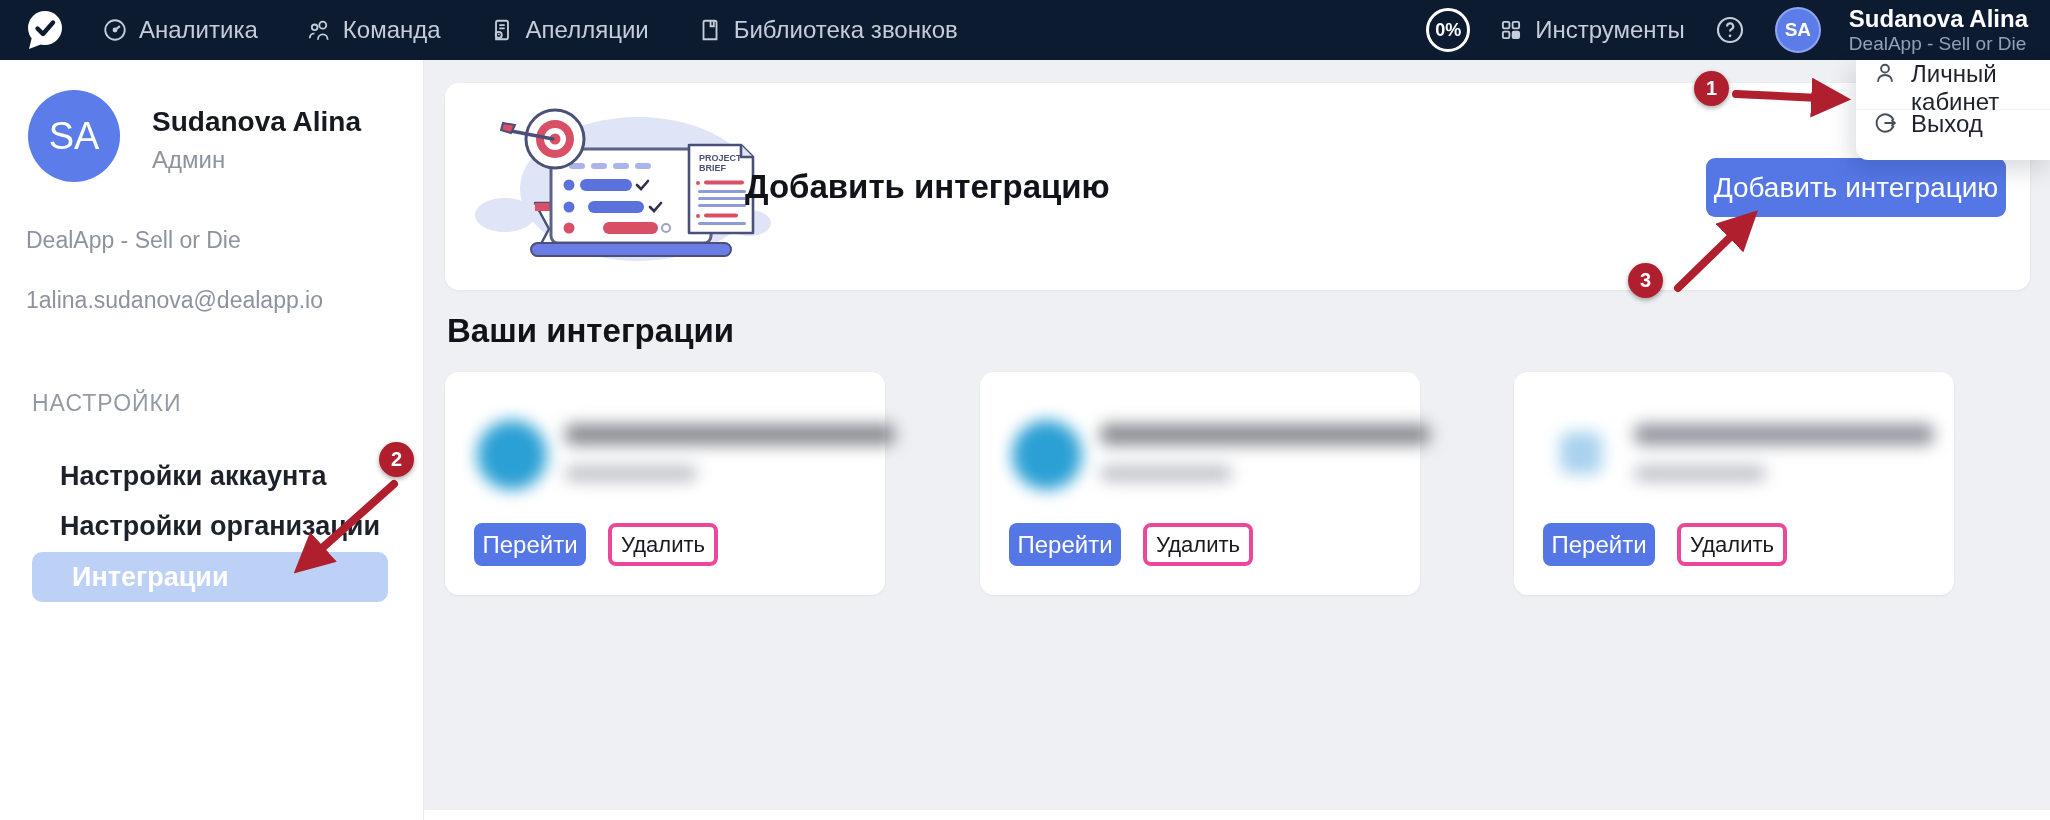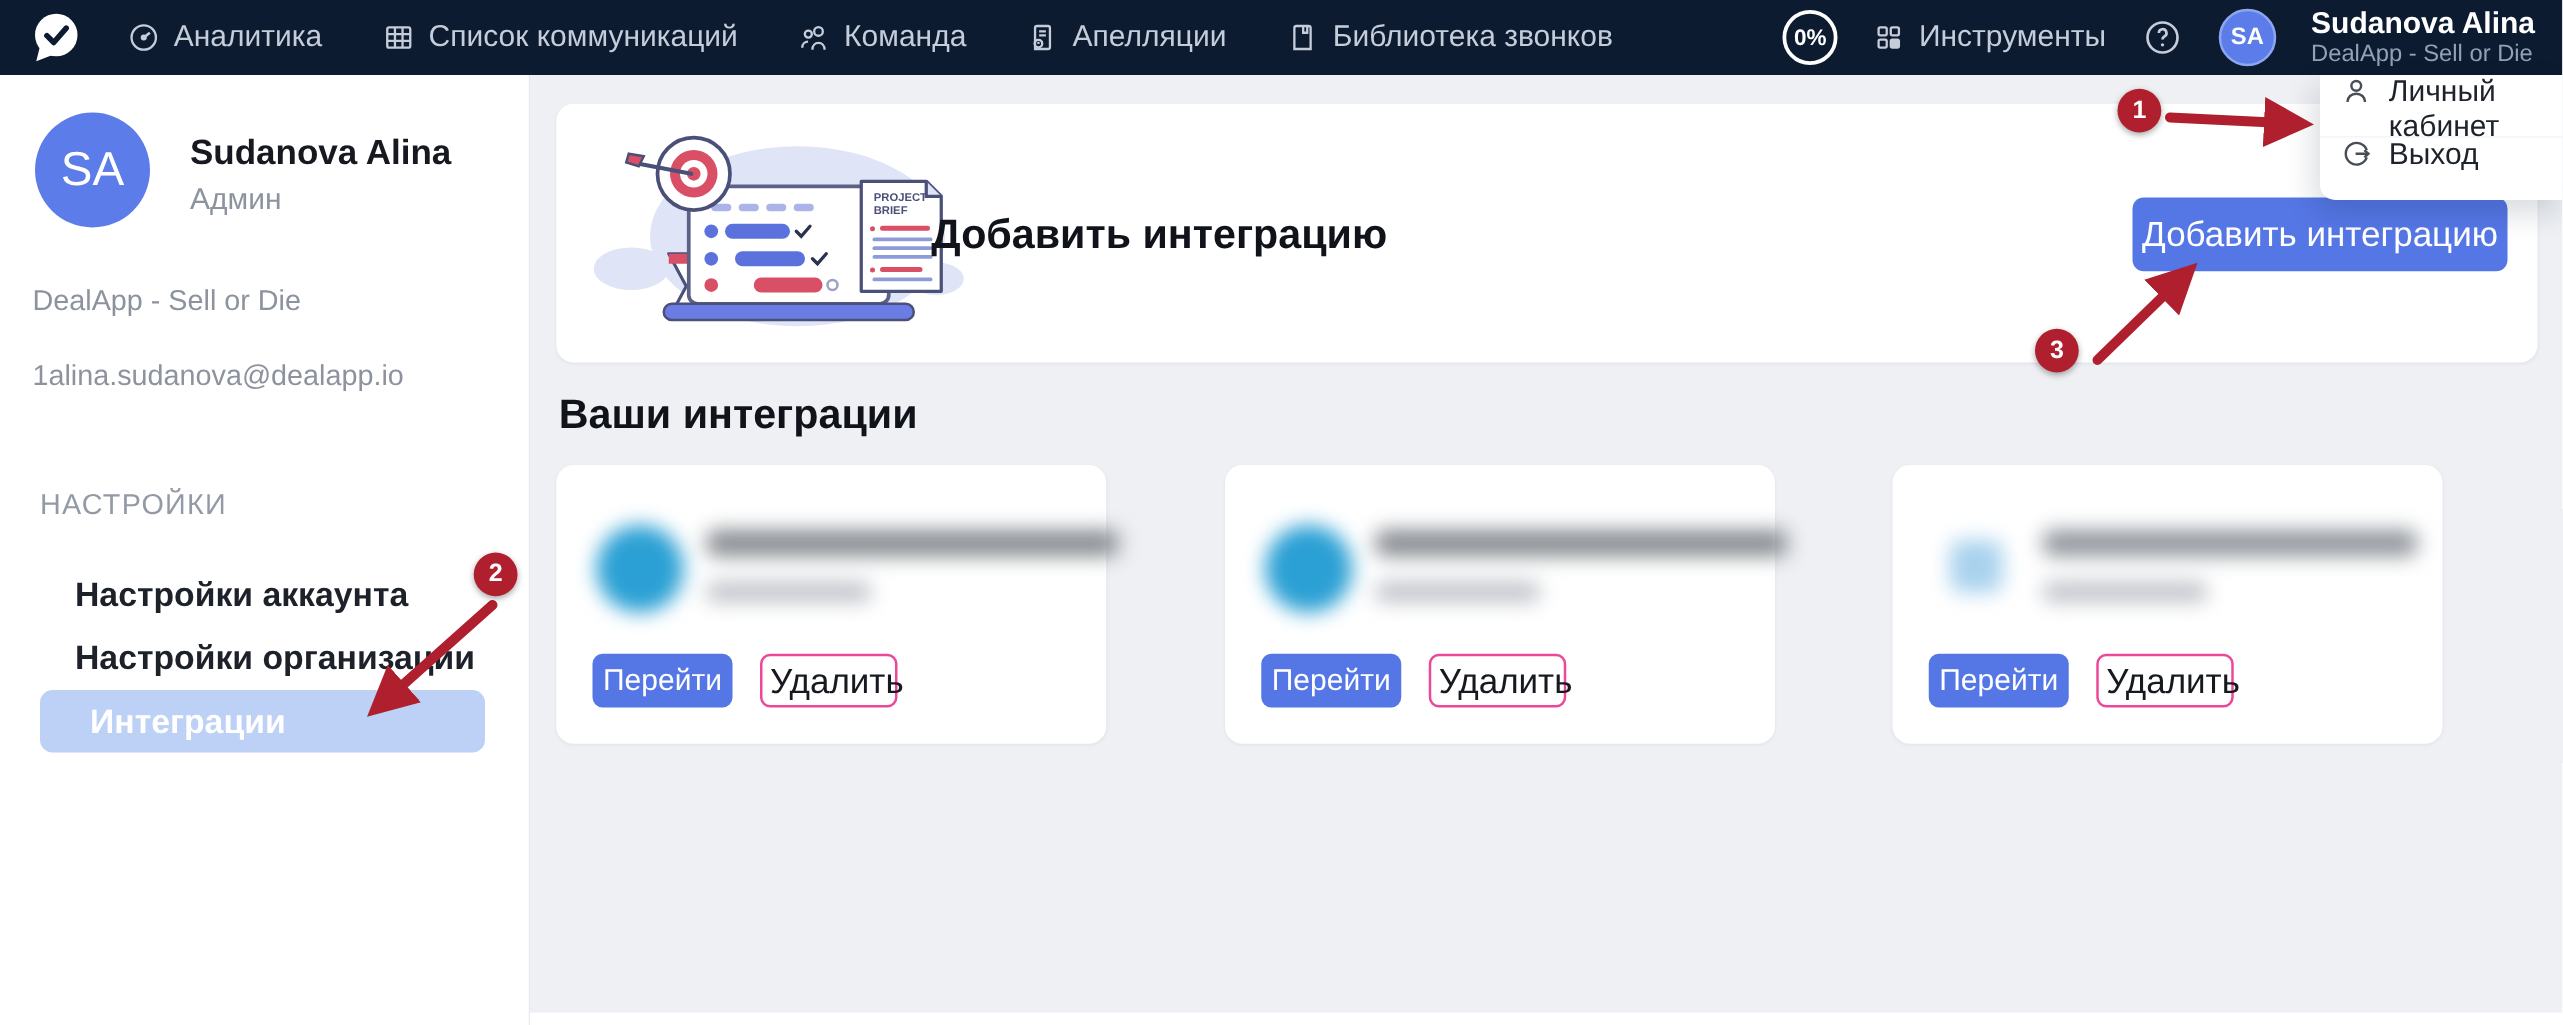--- a/index.html
+++ b/index.html
@@ -51,22 +51,22 @@
         box-shadow:0 1px 3px rgba(20,30,60,.06);}
   .card.c1{left:445px;} .card.c2{left:980px;} .card.c3{left:1514px;}
   .blurwrap{position:absolute;left:18px;top:24px;width:430px;height:110px;filter:blur(8px);}
   .blur-logo{position:absolute;left:14px;top:24px;width:70px;height:70px;border-radius:50%;background:#2ba0d4;}
   .blur-logo.square{left:28px;top:36px;width:42px;height:42px;border-radius:9px;background:#a9d2ee;}
   .blur-title{position:absolute;left:102px;top:28px;width:330px;height:21px;border-radius:8px;background:#85898f;}
   .blur-sub{position:absolute;left:102px;top:70px;width:132px;height:15px;border-radius:7px;background:#b9bdc4;}
   .card-buttons{position:absolute;left:29px;top:151px;display:flex;gap:22px;}
   .btn-go{width:112px;height:43px;background:#5577e6;color:#fff;border:none;border-radius:8px;
           font-size:24px;font-family:inherit;cursor:pointer;}
-  .btn-del{width:110px;height:43px;background:#fff;color:#16191f;border:2px solid #ec4899;border-radius:8px;
-          font-size:28px;font-family:inherit;cursor:pointer;}
+  .btn-del{width:110px;height:43px;background:#fff;color:#16191f;border:4px solid #ec4899;border-radius:8px;
+          font-size:22px;font-family:inherit;cursor:pointer;}
   
   .dropdown{position:absolute;left:1856px;top:60px;width:194px;height:100px;background:#fff;
             border-radius:0 0 0 12px;box-shadow:-4px 10px 24px rgba(15,25,50,.16);z-index:50;}
   .dd-item{height:49px;display:flex;gap:13px;padding-left:16px;font-size:24px;
            color:#1d222b;cursor:pointer;}
   .dd-divider{height:1px;background:#f0f2f5;margin:0;}
   
   .anno-overlay{position:absolute;left:0;top:0;z-index:60;pointer-events:none;}
   .anno-badge{position:absolute;width:35px;height:35px;border-radius:50%;background:#b01f2e;color:#fff;
               font-size:20px;font-weight:bold;display:flex;align-items:center;justify-content:center;
@@ -88,29 +88,20 @@
     <div class="nav-left">
       <div class="nav-item">
         <span>
           <svg width="26" height="26" viewBox="0 0 24 24" fill="none" stroke="#c6cdda" stroke-width="1.7">
             <circle cx="12" cy="12" r="9"></circle>
             <path d="M12 12 L16.5 8.5" stroke-width="2"></path>
             <circle cx="12" cy="12" r="1.4" fill="#c6cdda"></circle>
           </svg>
         </span>
         <span>Аналитика</span>
-      </div>
-      <div class="nav-item">
-        <span>
-          <svg width="26" height="26" viewBox="0 0 24 24" fill="none" stroke="#c6cdda" stroke-width="1.7">
-            <rect x="3.5" y="4.5" width="17" height="15" rx="1.5"></rect>
-            <path d="M3.5 9.5 h17 M3.5 14.5 h17 M9.2 4.5 v15 M14.8 4.5 v15"></path>
-          </svg>
-        </span>
-        <span>Список коммуникаций</span>
       </div>
       <div class="nav-item">
         <span>
           <svg width="26" height="26" viewBox="0 0 24 24" fill="none" stroke="#c6cdda" stroke-width="1.7">
             <circle cx="15.5" cy="7.5" r="3.2"></circle>
             <path d="M11 21c0-3 2-5 4.5-5s4.5 2 4.5 5"></path>
             <circle cx="8" cy="9.5" r="2.6"></circle>
             <path d="M3.5 19.5c0-2.7 1.9-4.4 4.3-4.4"></path>
           </svg>
         </span>

